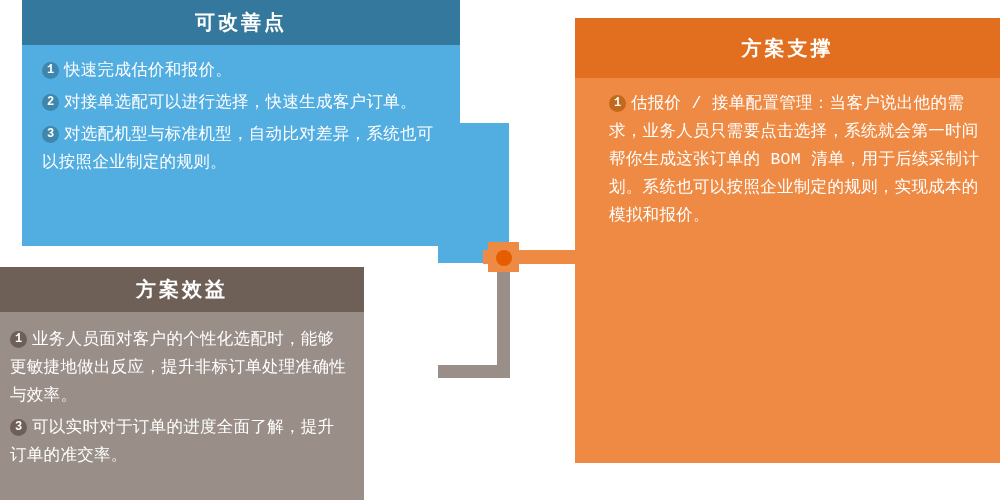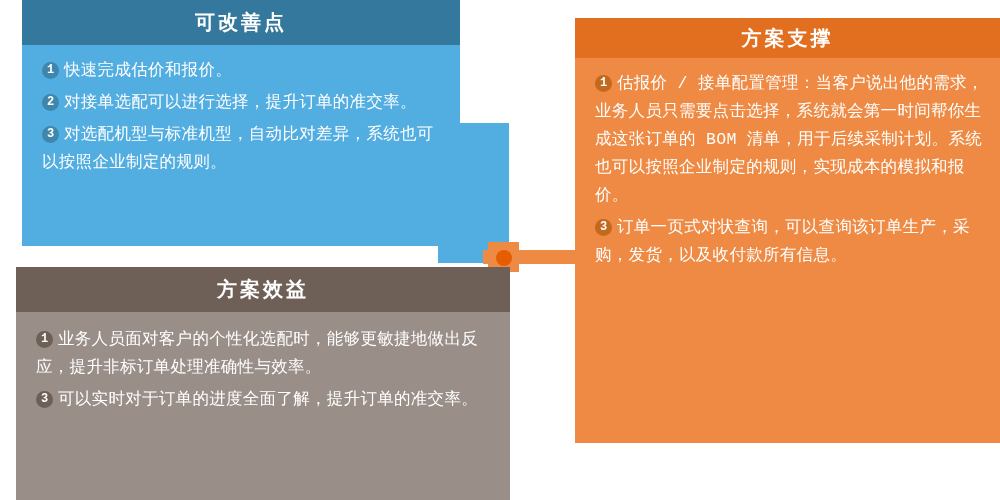--- a/index.html
+++ b/index.html
@@ -26,29 +26,29 @@
   }
 
   
   .p-improve{left:0;top:17;width:438px;height:174px;padding-left:22px;}
   .p-improve .hdr{height:45px;background:#35789d;}
   .p-improve .bdy{height:201px;background:#52ade1;padding:12px 14px 0 20px;}
   .p-improve .badge{background:#3e86ac;}
   .ext-blue{position:absolute;left:438px;top:123px;width:71px;height:140px;background:#52ade1;}
 
   
-  .p-benefit{left:16px;top:267px;width:494px;height:233px;}
+  .p-benefit{left:0;top:267px;width:364px;height:233px;}
   .p-benefit .hdr{height:45px;background:#6e5f57;}
-  .p-benefit .bdy{height:188px;background:#998e88;padding:14px 14px 0 20px;}
+  .p-benefit .bdy{height:188px;background:#998e88;padding:14px 14px 0 10px;}
   .p-benefit .badge{background:#6e5f57;}
 
   
   .p-support{left:575px;top:18px;width:425px;height:429px;}
-  .p-support .hdr{height:40px;background:#e16f1f;}
-  .p-support .bdy{height:385px;background:#ee8a43;padding:12px 15px 0 20px;}
+  .p-support .hdr{height:60px;background:#e16f1f;}
+  .p-support .bdy{height:385px;background:#ee8a43;padding:12px 15px 0 34px;}
   .p-support .badge{background:#c2691e;}
 
   
   .conn{position:absolute;}
   .conn-gray-v{left:497px;top:271px;width:13px;height:107px;background:#998e88;}
   .conn-gray-h{left:438px;top:365px;width:72px;height:13px;background:#998e88;}
   .conn-orange-h{left:483px;top:250px;width:92px;height:14px;background:#ee8a43;}
   .conn-plus{left:488px;top:242px;width:31px;height:30px;background:#ee8a43;}
   .conn-dot{left:496px;top:250px;width:16px;height:16px;border-radius:50%;background:#e65c00;}
 </style>
@@ -59,32 +59,31 @@
 <div class="conn conn-gray-v"></div>
 <div class="conn conn-gray-h"></div>
 <div class="conn conn-orange-h"></div>
 <div class="conn conn-plus"></div>
 <div class="conn conn-dot"></div>
 
 <div class="panel p-improve">
   <div class="hdr">可改善点</div>
   <div class="bdy">
     <p class="item"><span class="badge">1</span><span>快速完成估价和报价。</span></p>
-    <p class="item"><span class="badge">2</span><span>对接单选配可以进行选择，提升订单的准交率。</span></p>
+    <p class="item"><span class="badge">2</span><span>对接单选配可以进行选择，快速生成客户订单。</span></p>
     <p class="item"><span class="badge">3</span><span>对选配机型与标准机型，自动比对差异，系统也可以按照企业制定的规则。</span></p>
   </div>
 </div>
 
 <div class="panel p-benefit">
   <div class="hdr">方案效益</div>
   <div class="bdy">
     <p class="item"><span class="badge">1</span><span>业务人员面对客户的个性化选配时，能够更敏捷地做出反应，提升非标订单处理准确性与效率。</span></p>
     <p class="item"><span class="badge">3</span><span>可以实时对于订单的进度全面了解，提升订单的准交率。</span></p>
   </div>
 </div>
 
 <div class="panel p-support">
   <div class="hdr">方案支撑</div>
   <div class="bdy">
     <p class="item"><span class="badge">1</span><span>估报价 / 接单配置管理：当客户说出他的需求，业务人员只需要点击选择，系统就会第一时间帮你生成这张订单的 BOM 清单，用于后续采制计划。系统也可以按照企业制定的规则，实现成本的模拟和报价。</span></p>
-    <p class="item"><span class="badge">3</span><span>订单一页式对状查询，可以查询该订单生产，采购，发货，以及收付款所有信息。</span></p>
   </div>
 </div>
 
 </body></html>

